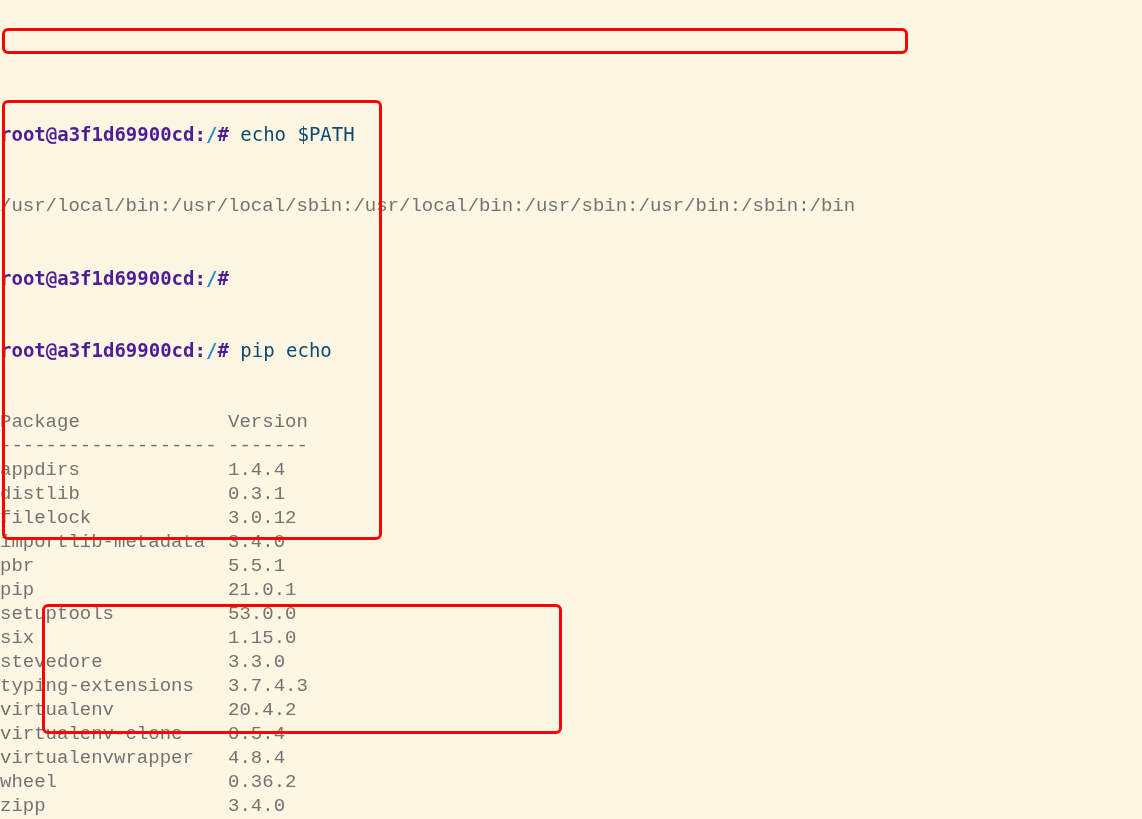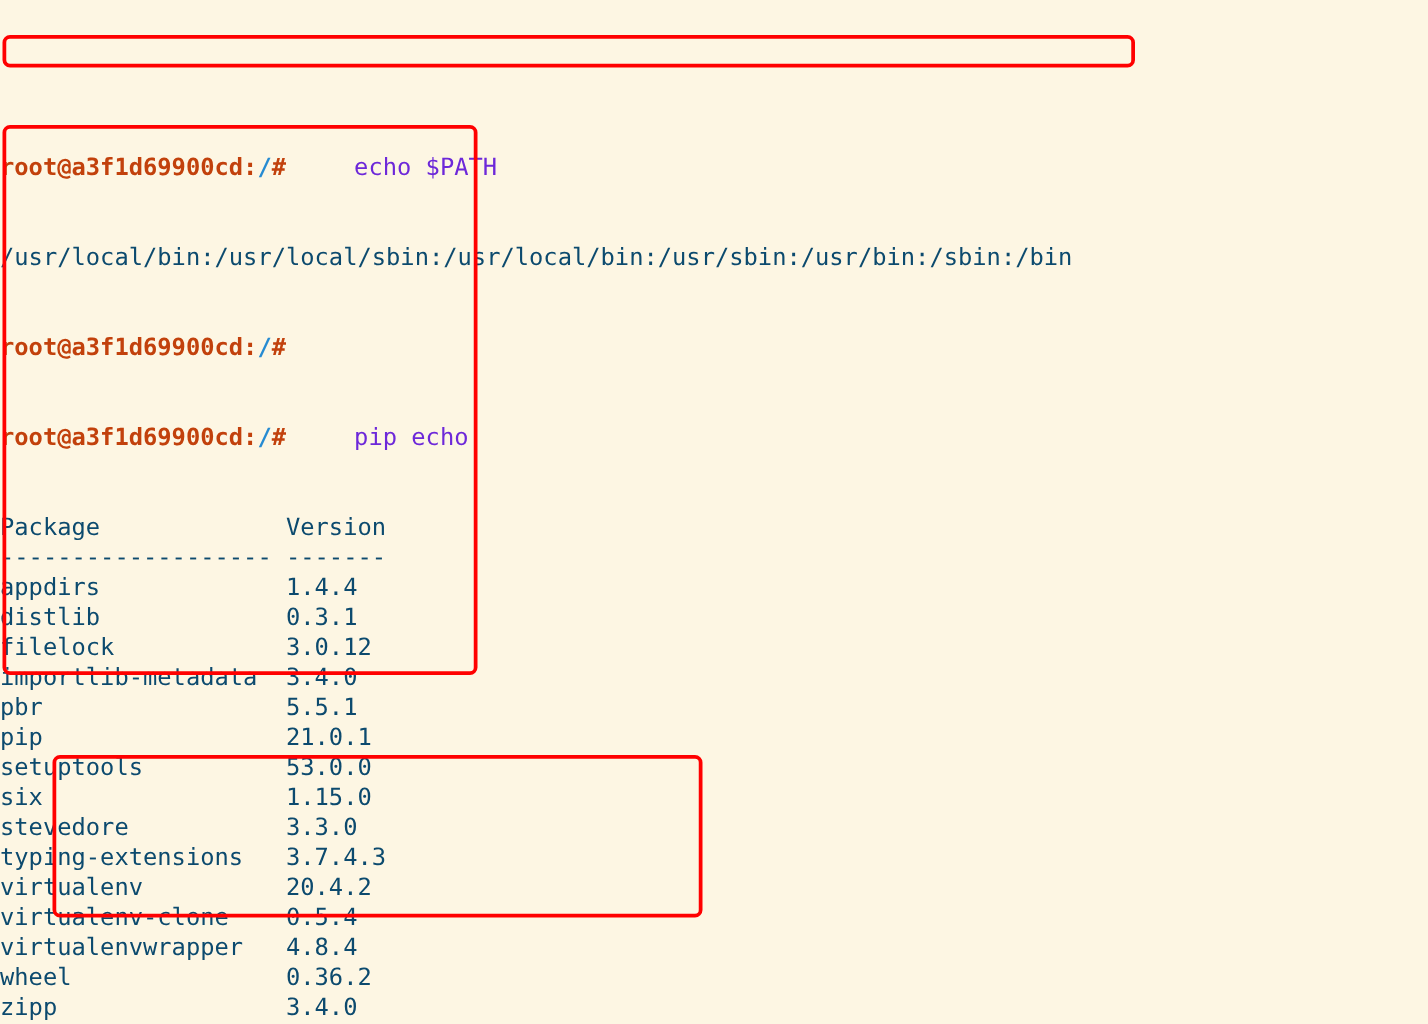--- a/index.html
+++ b/index.html
@@ -9,24 +9,24 @@
     font-size:19px;
     line-height:24px;
     color:#657b83;
     width:1142px;
     height:819px;
     overflow:hidden;
     white-space:pre;
     position:relative;
     padding-top:2px;
   }
-  .prompt-host { color:#c2410c; font-weight:bold; }
+  .prompt-host { color:#4c1d95; font-weight:bold; }
   .prompt-path { color:#268bd2; font-weight:bold; }
-  .cmd { color:#6d28d9;margin-left:43px; }
-  .out { color:#0c4a6e; }
+  .cmd { color:#0c4a6e; }
+  .out { color:#737373;font-family:Liberation Mono, monospace; }
   .annot {
     position:absolute;
     border:3px solid #ff0000;
     border-radius:6px;
     background:transparent;
     pointer-events:none;
   }
   #box1 { left:2px; top:28px; width:906px; height:26px; }
   #box2 { left:2px; top:100px; width:380px; height:440px; }
   #box3 { left:42px; top:604px; width:520px; height:130px; }

